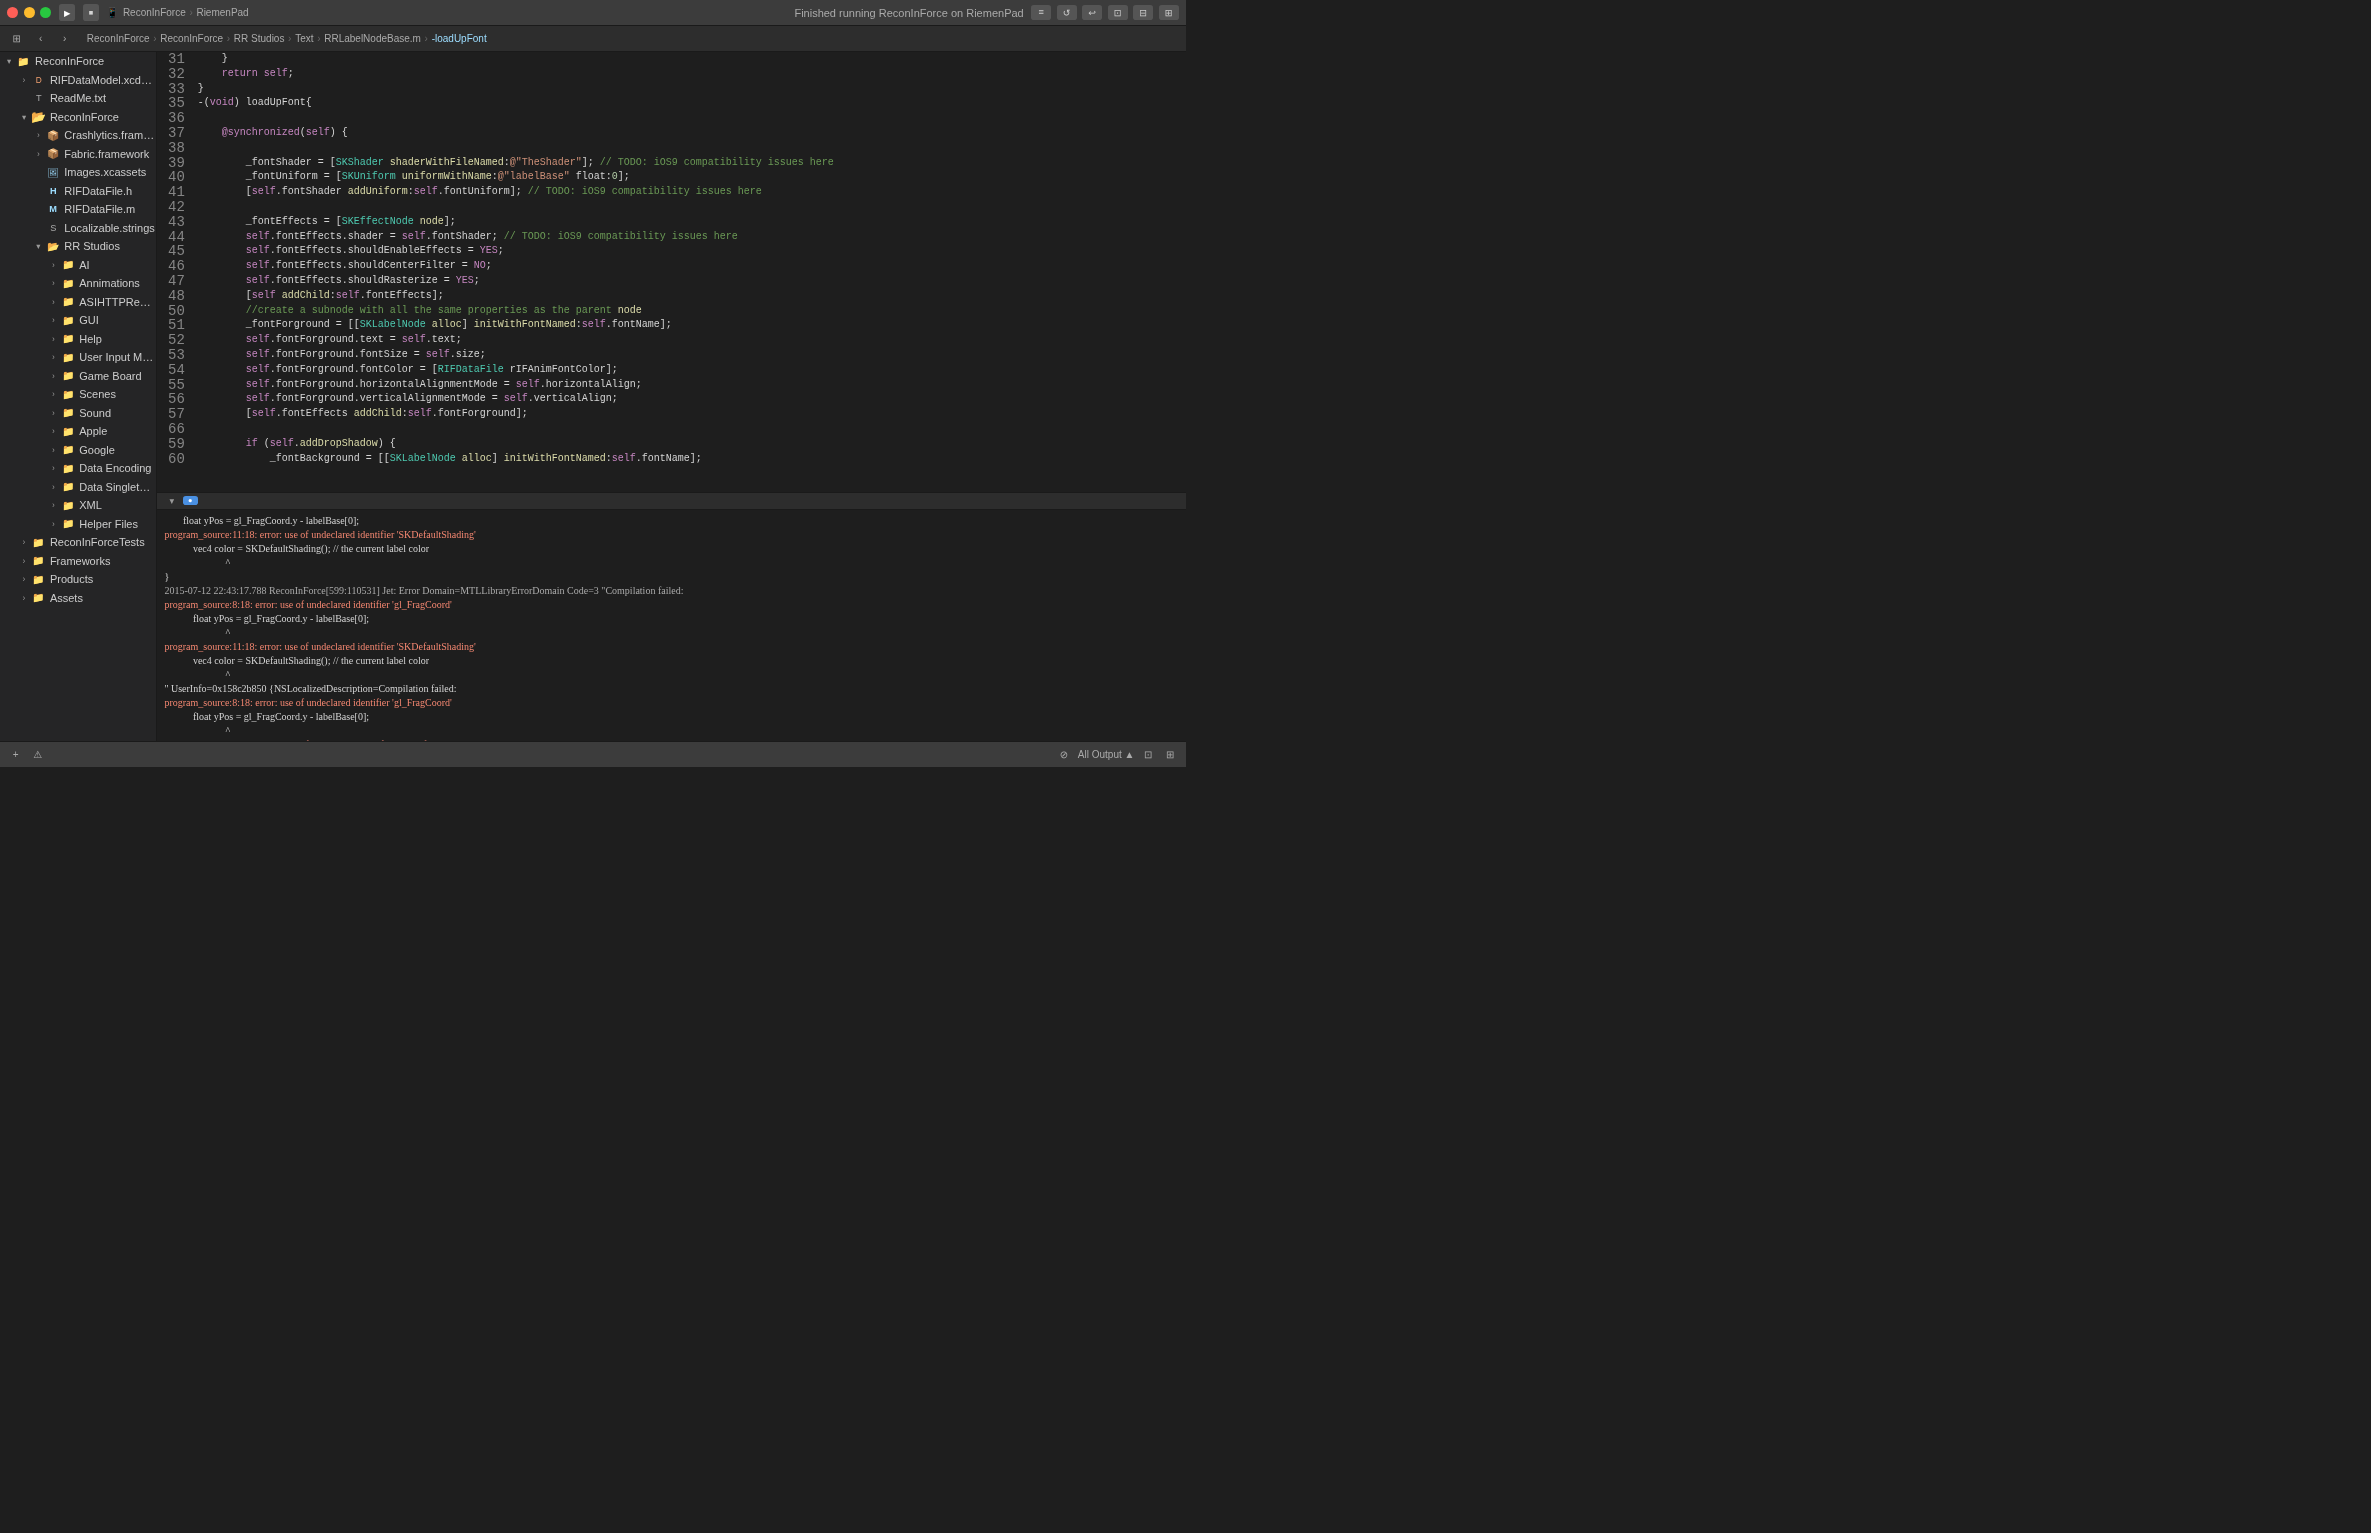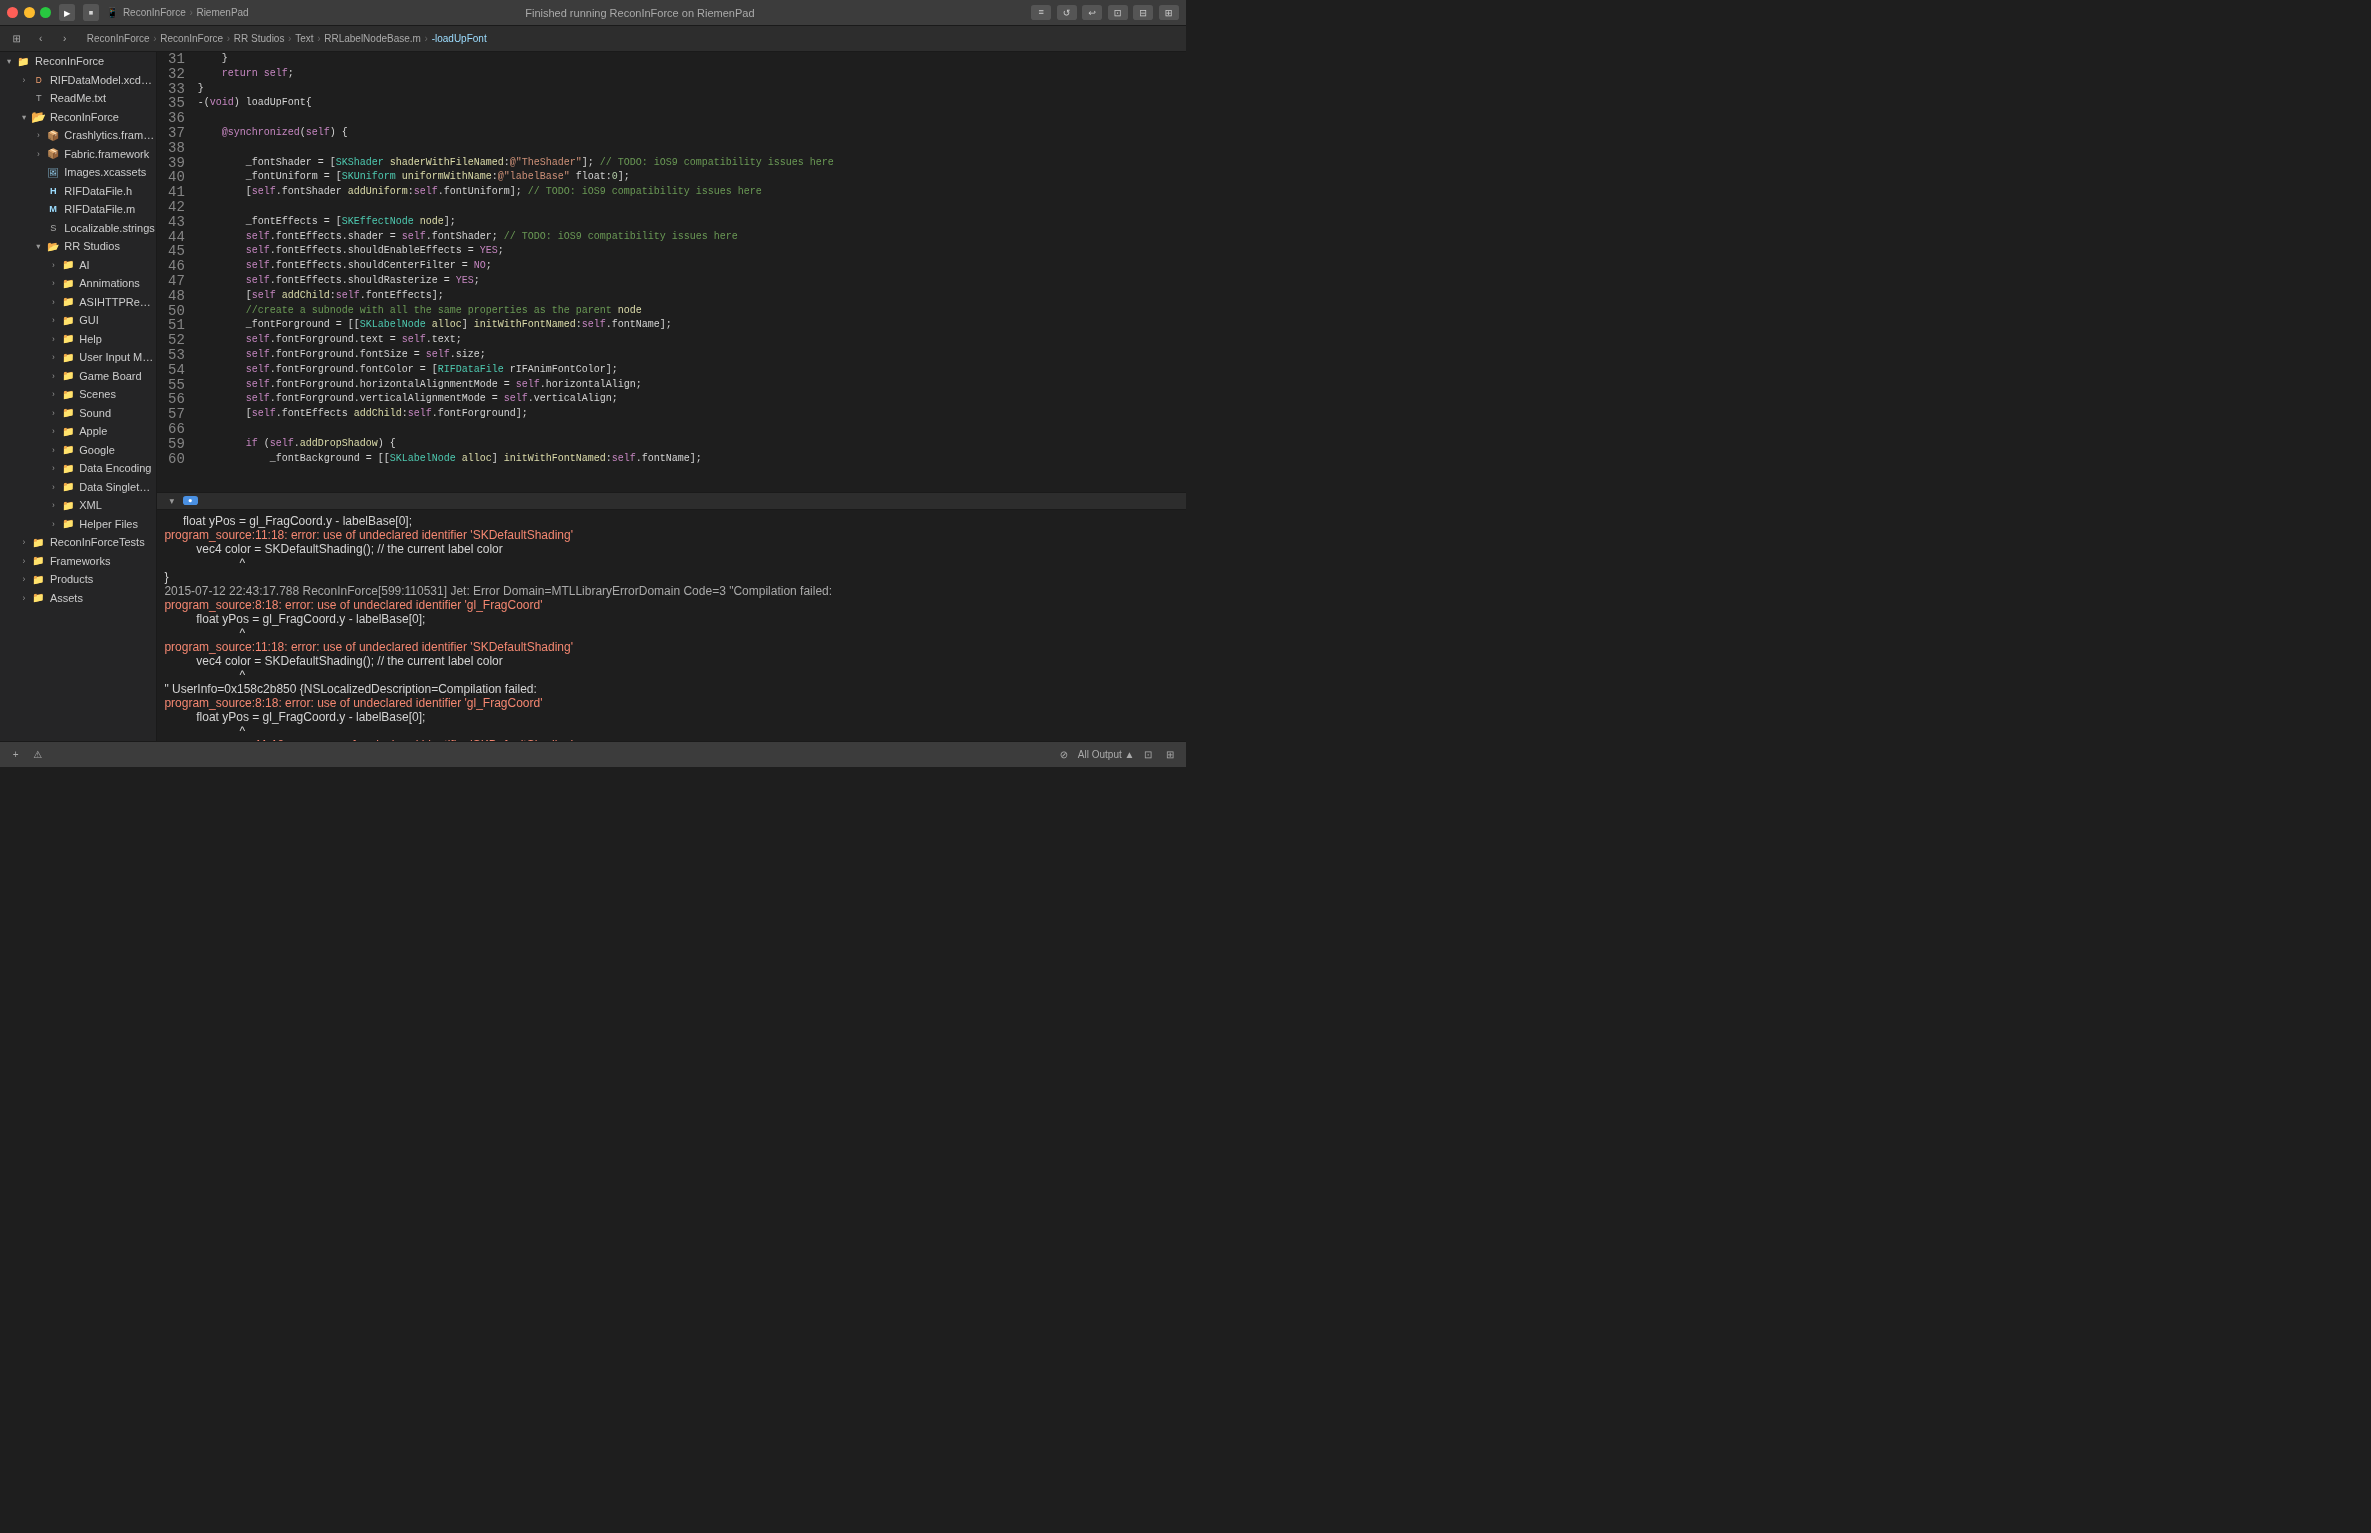--- a/index.html
+++ b/index.html
@@ -53,21 +53,21 @@
       height: 16.6px;
       border-radius: 2.8px;
       background: #555;
       display: flex;
       align-items: center;
       justify-content: center;
       font-size: 7.4px;
     }
     .title-center {
       flex: 1;
-      text-align: center;
+      text-align: right;
       color: #aaa;
       font-size: 11px;
     }
     .titlebar-right {
       display: flex;
       gap: 5.5px;
       align-items: center;
     }
     .tb-btn {
       width: 20px;
@@ -249,22 +249,22 @@
       color: #999;
       cursor: pointer;
       font-size: 9.2px;
     }
 
     
     .console {
       height: 231px;
       background: #1e1e1e;
       overflow-y: auto;
-      font-family: Liberation Sans, sans-serif;
-      font-size: 12px;
+      font-family: Liberation Serif, serif;
+      font-size: 10px;
       line-height: 14px;
       padding: 3.7px 7.4px;
     }
     .console::-webkit-scrollbar { width: 7.4px; }
     .console::-webkit-scrollbar-track { background: #1e1e1e; }
     .console::-webkit-scrollbar-thumb { background: #444; border-radius: 3.7px; }
     .console-line { color: #d4d4d4; white-space: pre-wrap; word-break: break-all; }
     .console-line.error { color: #f48771; }
     .console-line.timestamp { color: #aaa; }
     .console-indent { padding-left: 18.5px; }

